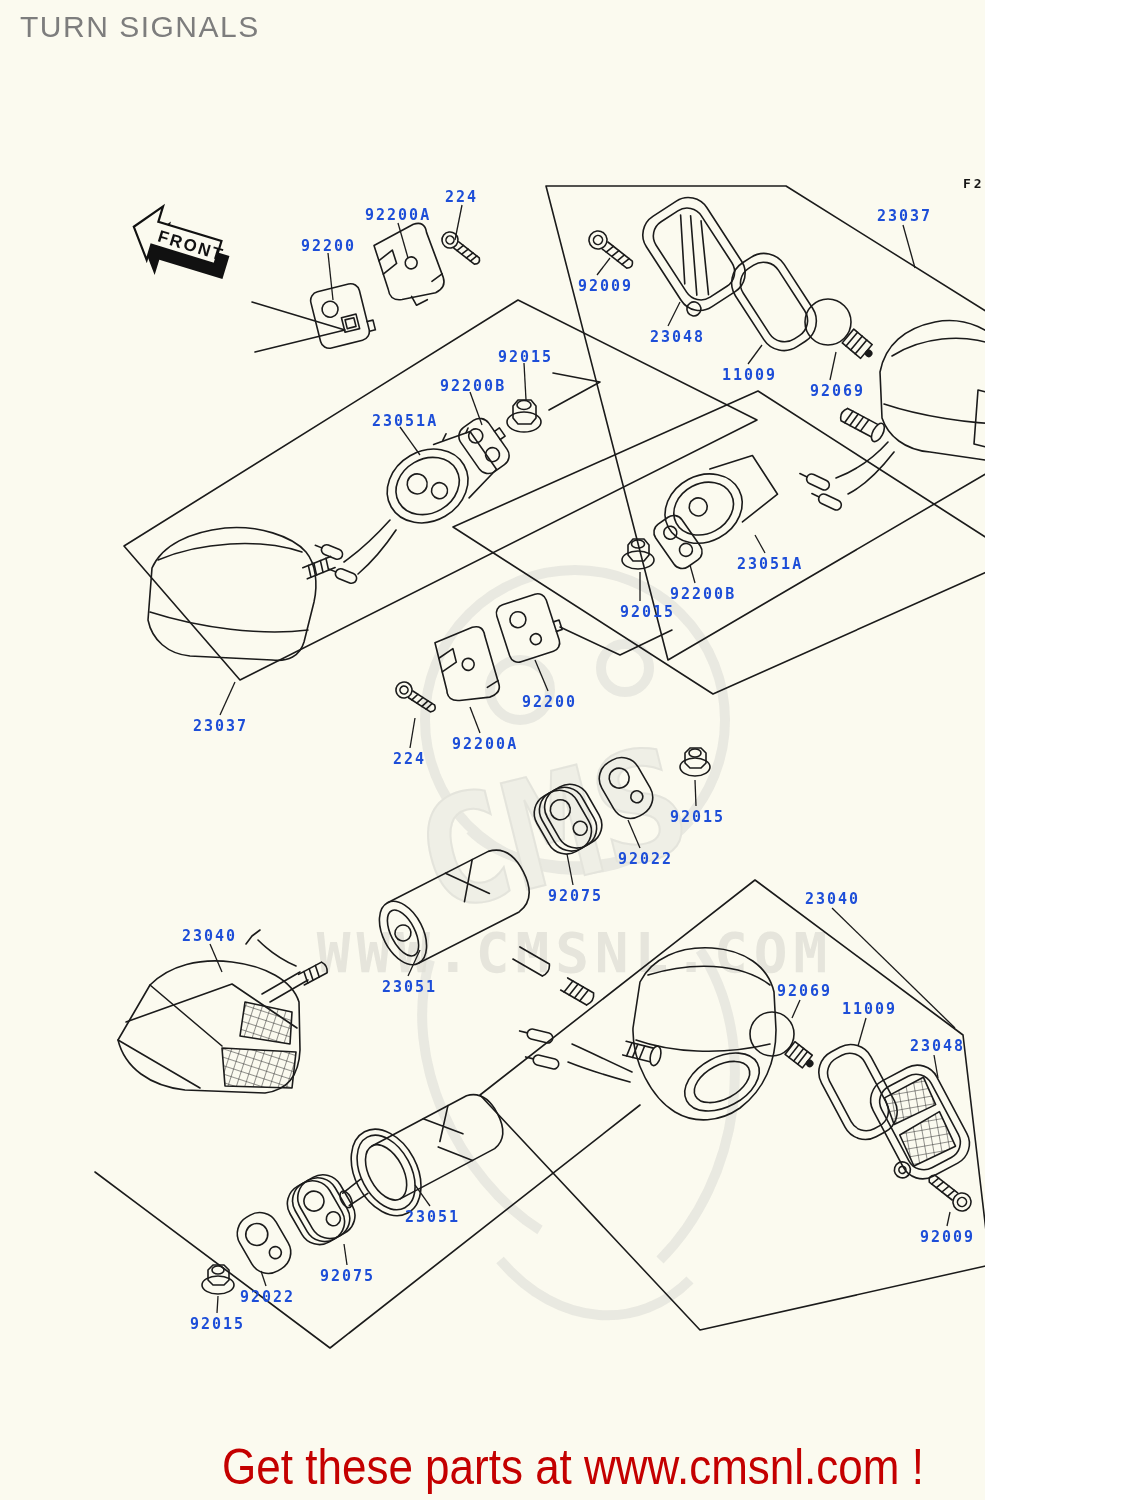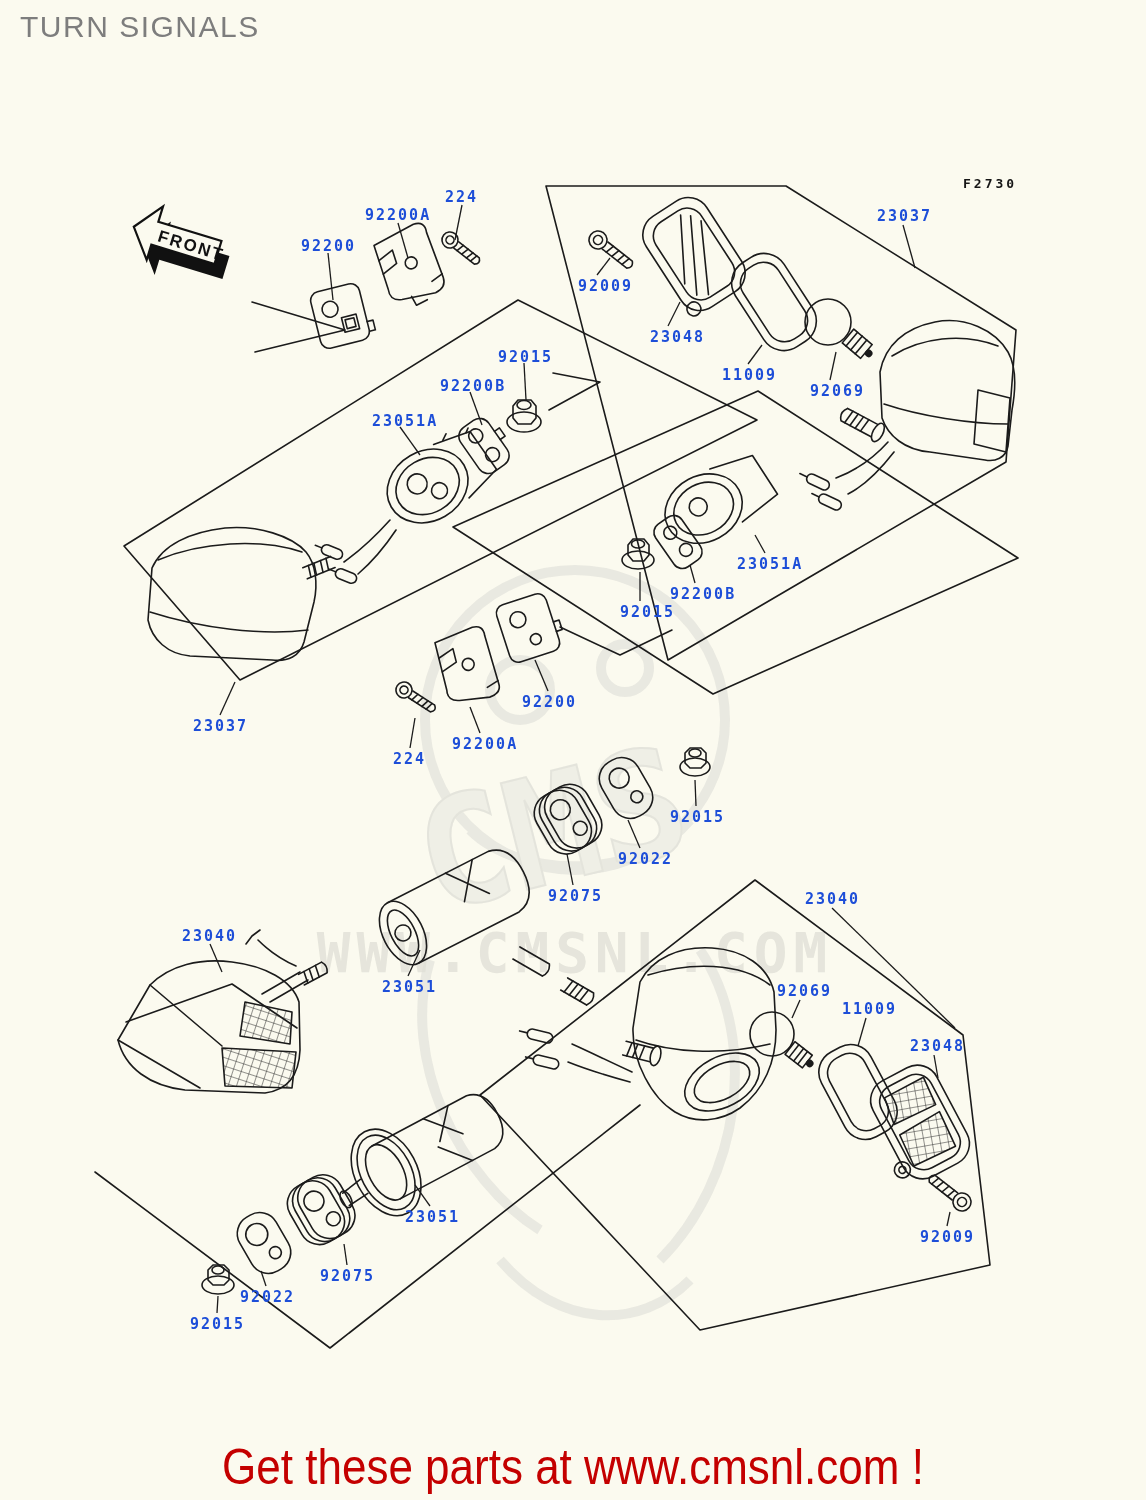--- a/index.html
+++ b/index.html
@@ -1,18 +1,18 @@
 <!DOCTYPE html>
 <html><head>
 <meta charset="utf-8">
 <style>
   html,body{margin:0;padding:0;}
   #stage{
     position:relative;
-    width:1146px;height:1500px;
+    width:985px;height:1500px;
     background:#fbfaef;
     overflow:hidden;
     font-family:"Liberation Sans", sans-serif;
   }
   #page-title{
     position:absolute;left:20px;top:10px;
     font-size:30px;letter-spacing:1.5px;color:#7d7d7d;
     font-family:"Liberation Sans", sans-serif;
   }
   #figure-code{

